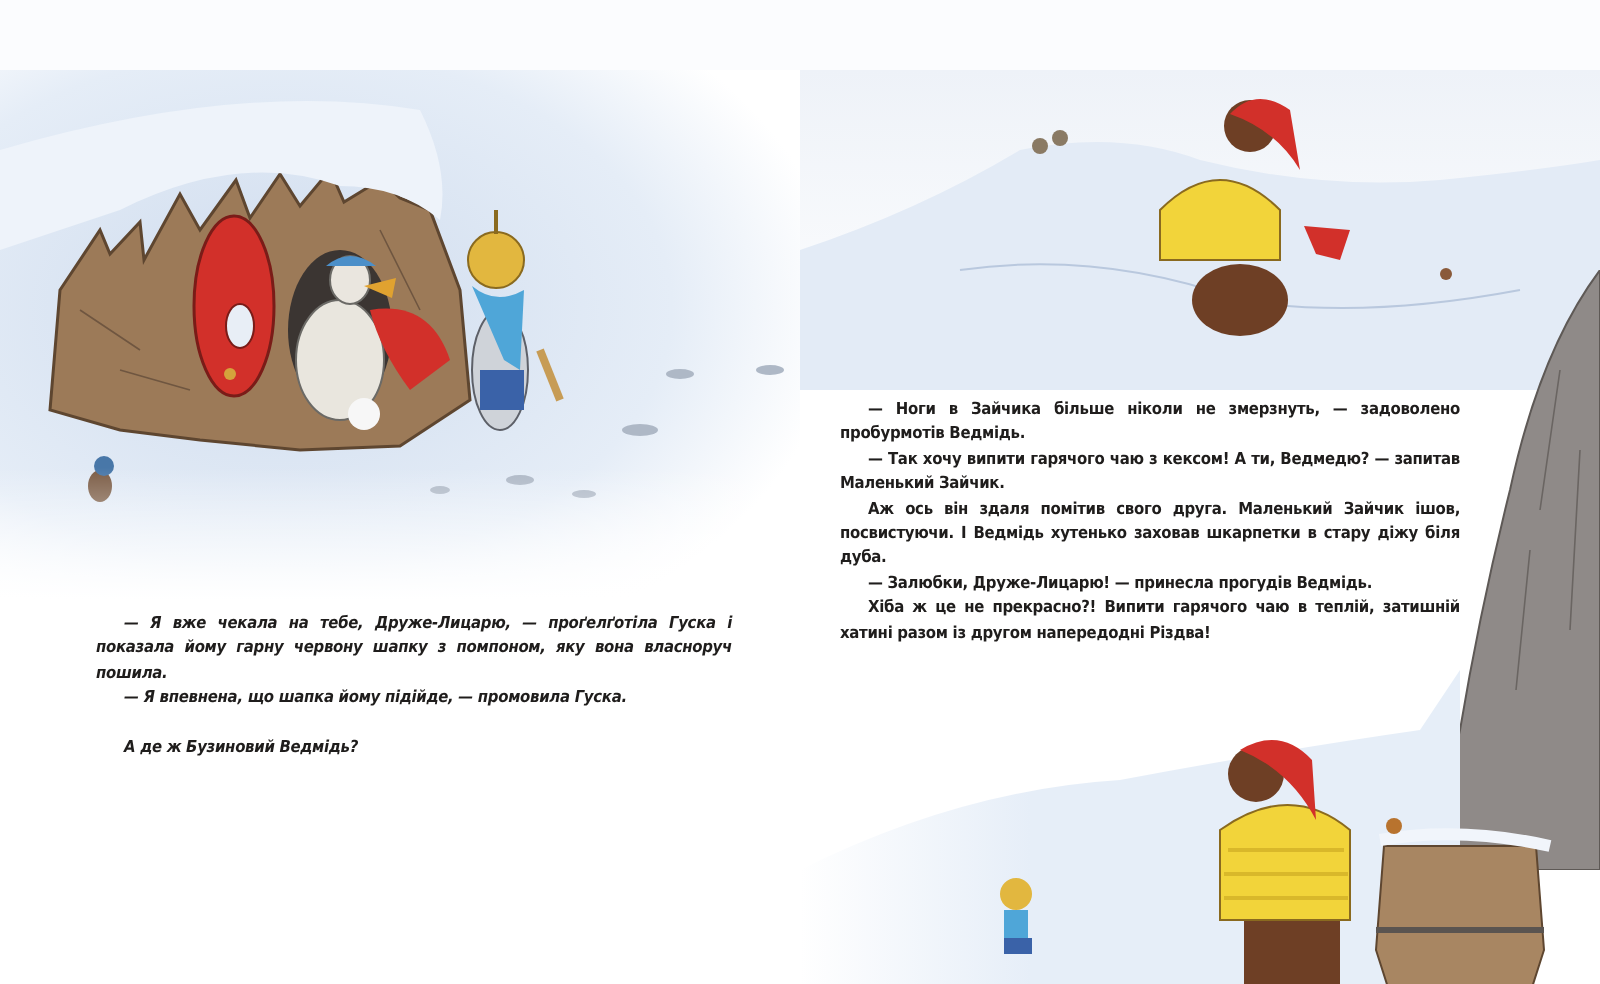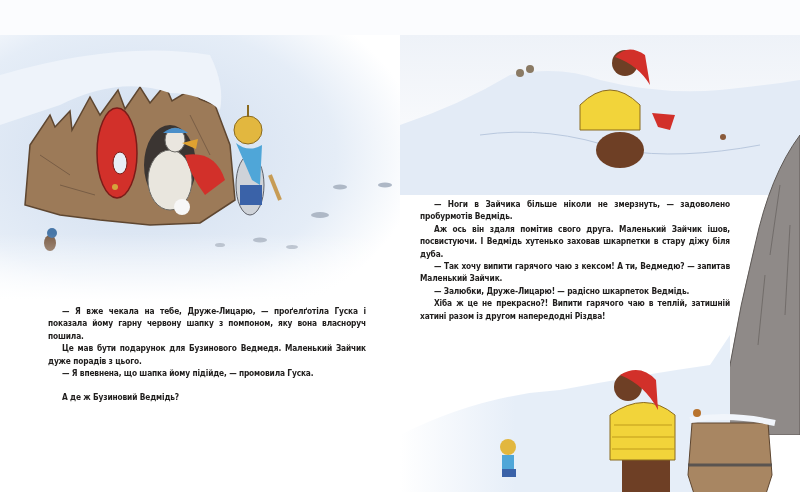--- a/index.html
+++ b/index.html
@@ -67,23 +67,22 @@
         <ellipse cx="260" cy="205" rx="7" ry="2.5"></ellipse>
           <ellipse cx="292" cy="212" rx="6" ry="2"></ellipse>
         <ellipse cx="320" cy="180" rx="9" ry="3"></ellipse>
           <ellipse cx="220" cy="210" rx="5" ry="2"></ellipse>
         <ellipse cx="340" cy="152" rx="7" ry="2.5"></ellipse>
           <ellipse cx="385" cy="150" rx="7" ry="2.5"></ellipse>
       </g>
       <rect width="400" height="265" fill="url(#fadeL)"></rect>
     </svg>
 
-    <div class="text-block" style="left:48px; top:270px; width:318px;">
+    <div class="text-block" style="left:48px; top:270px; width:318px;font-style:italic;">
       <p>— Я вже чекала на тебе, Друже-Лицарю, — проґелґотіла Гуска і показала йому гарну червону шапку з помпоном, яку вона власноруч пошила.</p>
-      <p>Це мав бути подарунок для Бузинового Ведмедя. Маленький Зайчик дуже порадів з цього.</p>
       <p>— Я впевнена, що шапка йому підійде, — промовила Гуска.</p>
       <p class="gap">А де ж Бузиновий Ведмідь?</p>
     </div>
 
     <div class="page-number">4</div>
   </div>
 
   <div class="page page-right">
     <svg class="illus" width="400" height="160" viewBox="0 0 400 160" style="left:0;top:0">
       <defs>
@@ -142,20 +141,20 @@
         <ellipse cx="210" cy="180" rx="4" ry="1.5"></ellipse>
           <ellipse cx="230" cy="184" rx="4" ry="1.5"></ellipse>
         <ellipse cx="250" cy="180" rx="4" ry="1.5"></ellipse>
           <ellipse cx="280" cy="178" rx="4" ry="1.5"></ellipse>
         <ellipse cx="150" cy="160" rx="3" ry="1.2"></ellipse>
       </g>
     </svg>
 
     <div class="text-block" style="left:20px; top:163px; width:310px;">
       <p>— Ноги в Зайчика більше ніколи не змерзнуть, — задоволено пробурмотів Ведмідь.</p>
+      <p>— Так хочу випити гарячого чаю з кексом! А ти, Ведмедю? — запитав Маленький Зайчик.</p>
       <p>Аж ось він здаля помітив свого друга. Маленький Зайчик ішов, посвистуючи. І Ведмідь хутенько заховав шкарпетки в стару діжу біля дуба.</p>
-      <p>— Так хочу випити гарячого чаю з кексом! А ти, Ведмедю? — запитав Маленький Зайчик.</p>
-      <p>— Залюбки, Друже-Лицарю! — радісно шкарпеток Ведмідь.</p>
+      <p>— Залюбки, Друже-Лицарю! — принесла прогудів Ведмідь.</p>
       <p>Хіба ж це не прекрасно?! Випити гарячого чаю в теплій, затишній хатині разом із другом напередодні Різдва!</p>
     </div>
   </div>
 
 </div>
 
 </body></html>

